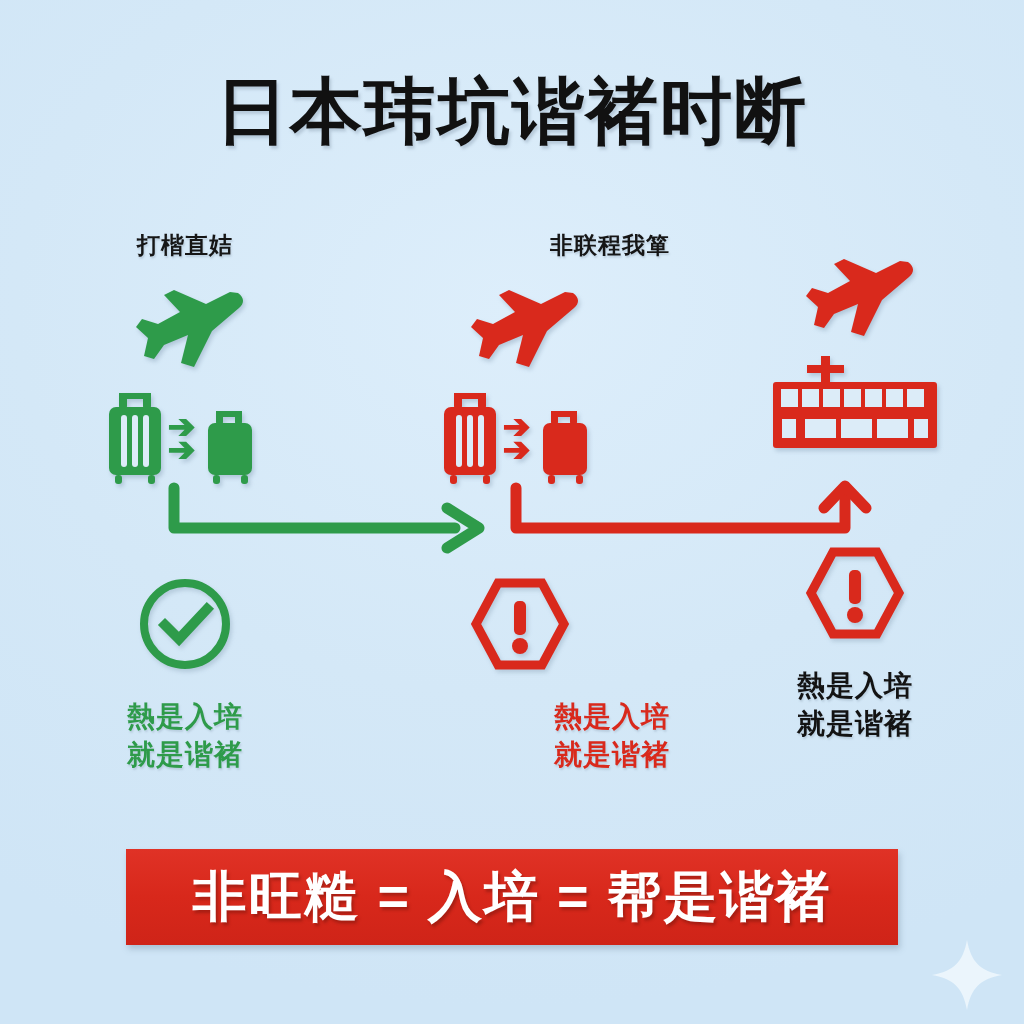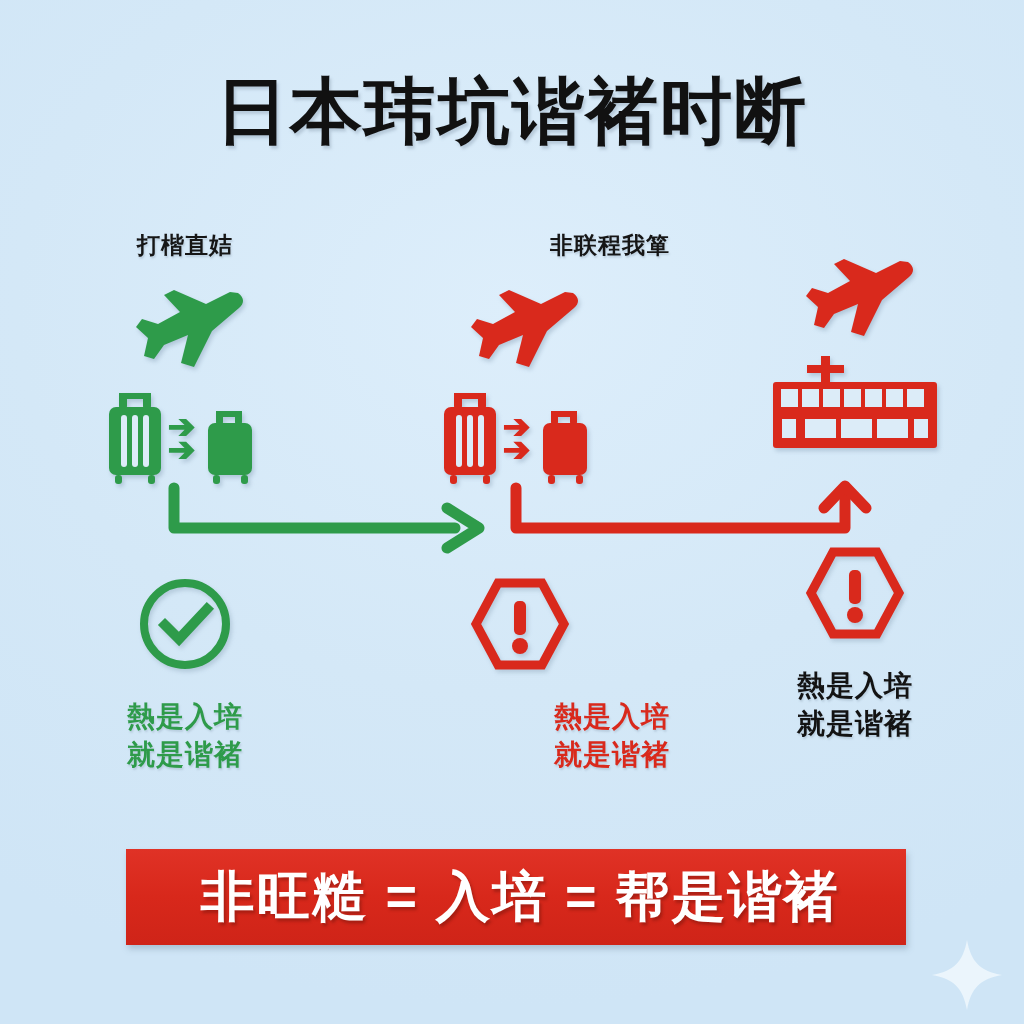--- a/index.html
+++ b/index.html
@@ -130,21 +130,20 @@
     position: absolute;
     left: 126px;
     top: 849px;
     width: 772px;
     height: 96px;
     background: linear-gradient(180deg, #e03226 0%, #d8281b 50%, #cf2418 100%);
     box-shadow: 2px 4px 6px rgba(100,125,150,0.35);
     display: flex;
     align-items: center;
     justify-content: center;
-    padding-left: 8px;
   }
   #banner-text {
     color: #ffffff;
     font-size: 54px;
     font-weight: 900;
     letter-spacing: 2px;
     white-space: nowrap;
     text-shadow: 2px 3px 3px rgba(110,20,12,0.45);
   }
   

